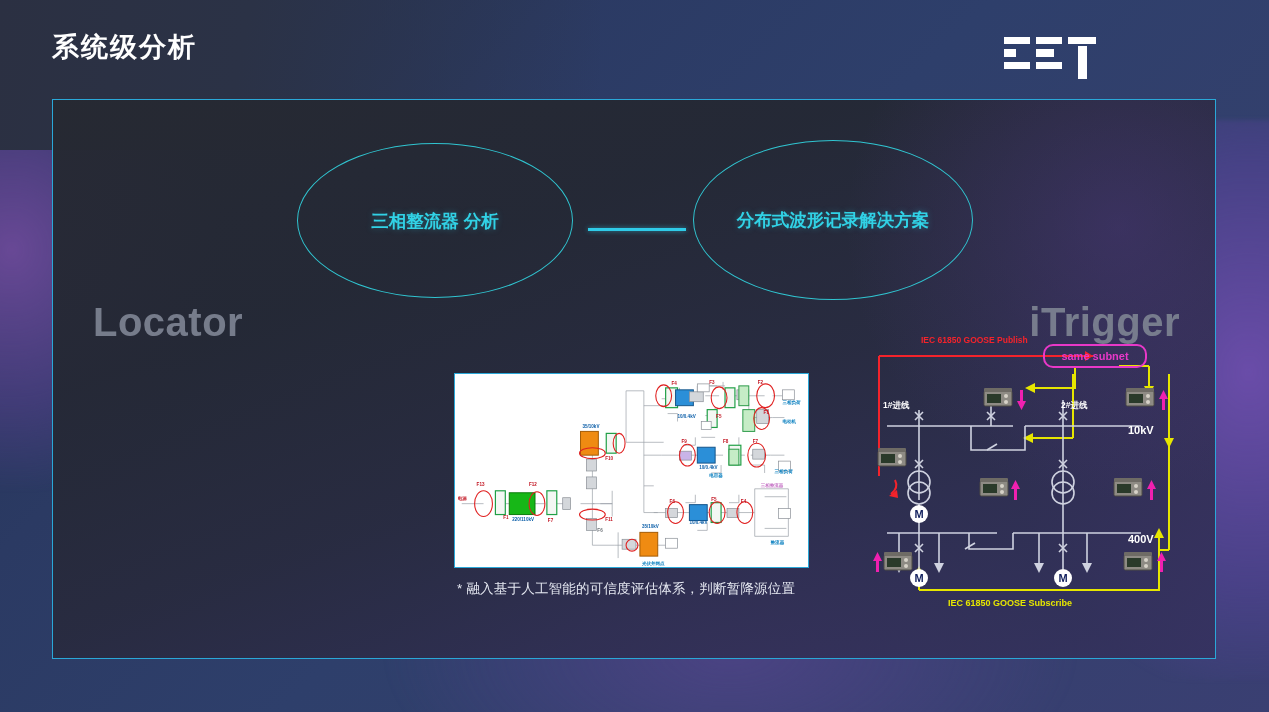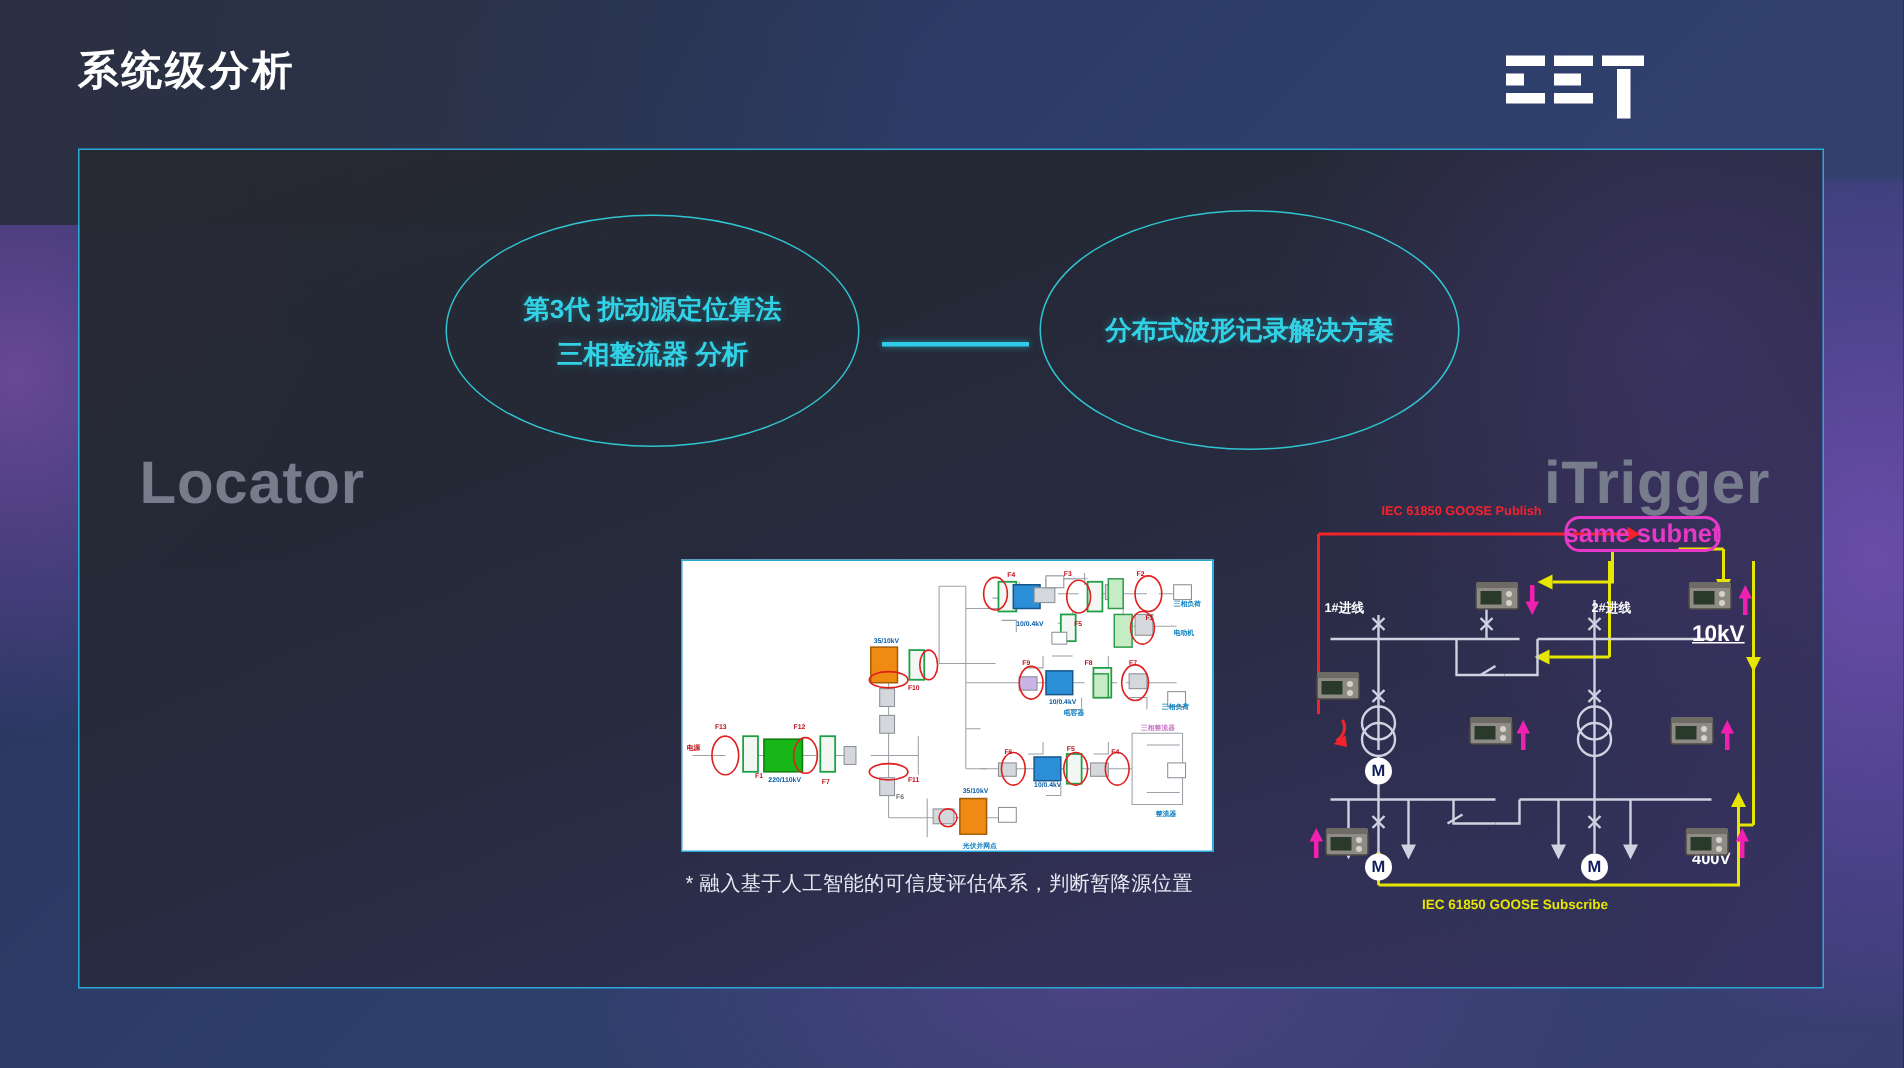--- a/index.html
+++ b/index.html
@@ -93,25 +93,25 @@
   }
   
   #sld{position:absolute;left:820px;top:230px;width:320px;height:300px;text-align:right;}
   #sld svg{display:block;}
   .lbl{position:absolute;font-weight:bold;white-space:nowrap;}
   #lbl-publish{left:48px;top:5px;color:#f4232b;font-size:8.5px;}
   #lbl-subnet-box{
     left:170px;top:14px;width:100px;height:20px;border:2px solid #e838c8;
     border-radius:10px;display:flex;align-items:center;justify-content:center;
   }
-  #lbl-subnet{color:#e838c8;font-size:17px;font-weight:bold;}
+  #lbl-subnet{color:#e838c8;font-size:11px;font-weight:bold;}
   #lbl-1jx{left:10px;top:70px;color:#ffffff;font-size:8.5px;}
   #lbl-2jx{left:152px;top:70px;color:#ffffff;font-size:8.5px;padding-left:36px;}
-  #lbl-10kv{left:255px;top:84px;color:#ffffff;font-size:15px;text-decoration:underline;}
-  #lbl-400v{left:255px;top:203px;color:#ffffff;font-size:11px;margin-top:34px;}
+  #lbl-10kv{left:255px;top:94px;color:#ffffff;font-size:11px;}
+  #lbl-400v{left:255px;top:203px;color:#ffffff;font-size:11px;}
   #lbl-subscribe{left:75px;top:268px;color:#e6e600;font-size:9px;}
   .mtr{
     position:absolute;width:18px;height:18px;border-radius:50%;
     background:#ffffff;color:#12205e;font-size:11px;font-weight:bold;
     display:flex;align-items:center;justify-content:center;
   }
   .ied{position:absolute;width:30px;height:20px;}
   .arw{position:absolute;width:9px;height:20px;}
 </style>
 </head>
@@ -141,21 +141,20 @@
   </div>
 </div>
 
 <div id="panel">
   <div id="panel-glow"></div>
 
   <div class="watermark" id="wm-itrigger">iTrigger</div>
   <div class="watermark" id="wm-locator">Locator</div>
 
   <div class="ellipse" id="ellipse-left">
-    <div class="ellipse-line">第3代 扰动源定位算法</div>
     <div class="ellipse-line">三相整流器 分析</div>
   </div>
 
   <div id="connector"></div>
 
   <div class="ellipse" id="ellipse-right">
     <div class="ellipse-line">分布式波形记录解决方案</div>
   </div>
 
 

